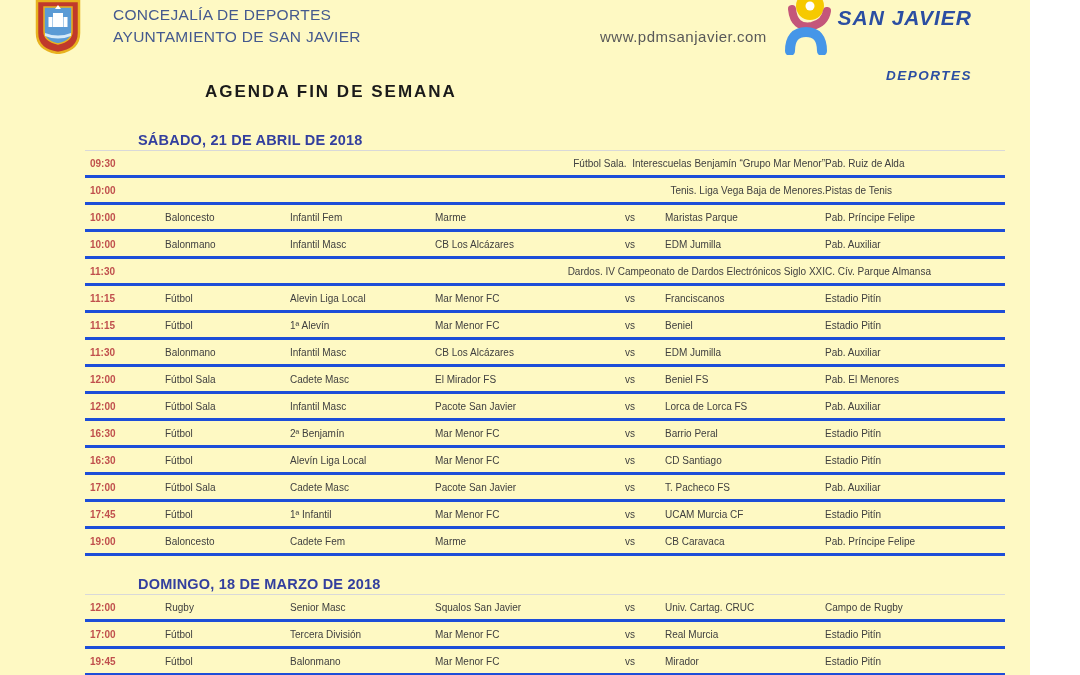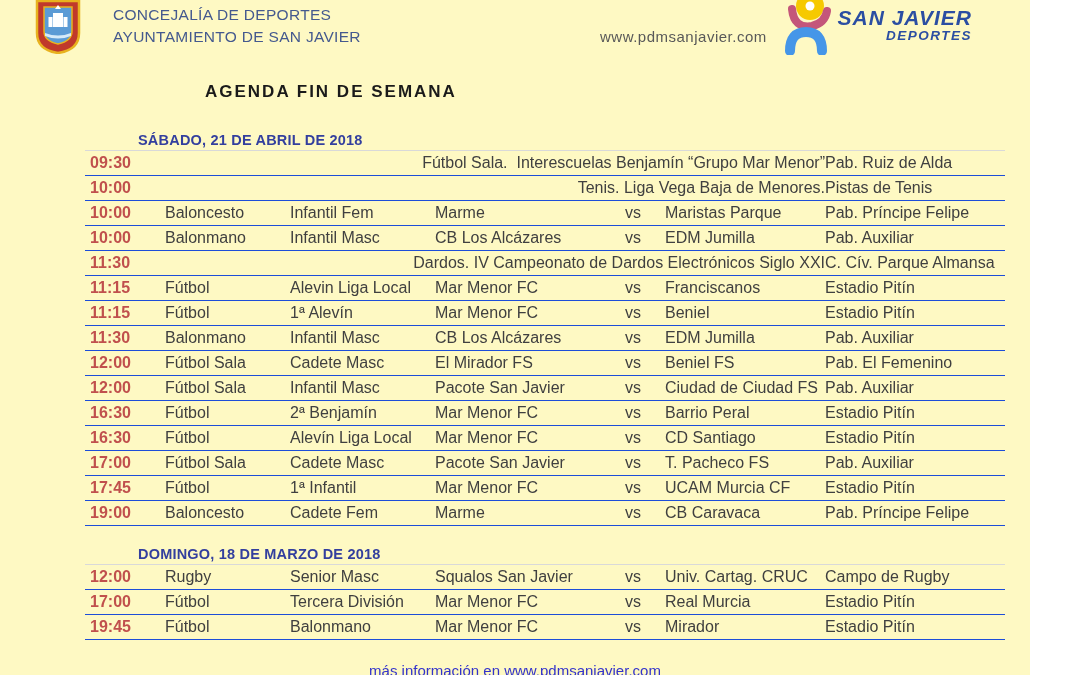--- a/index.html
+++ b/index.html
@@ -9,32 +9,32 @@
   }
   
   header { position:relative; height:60px; }
   .crest { position:absolute; left:35px; top:0; width:46px; height:54px; }
   .org { position:absolute; left:113px; top:4px; color:#44598e; font-size:15.5px; line-height:22px; letter-spacing:.3px; }
   .site { position:absolute; left:600px; top:28px; color:#595959; font-size:15px; letter-spacing:.5px; }
   .sj-logo { position:absolute; right:58px; top:0; display:flex; align-items:flex-start; gap:3px; }
   .sj-icon { display:block; width:55px; height:55px; }
   .sj-text { display:flex; flex-direction:column; align-items:flex-end; margin-top:8px; }
   .sj-text .l1 { color:#2b4ea2; font-size:21px; font-weight:bold; font-style:italic; letter-spacing:1px; line-height:20px; }
-  .sj-text .l2 { color:#2b4ea2; font-size:13.5px; font-weight:bold; font-style:italic; letter-spacing:1.5px; line-height:15px; }
+  .sj-text .l2 { color:#2b4ea2; font-size:13.5px; font-weight:bold; font-style:italic; letter-spacing:1.5px; line-height:15px;margin-top:40px; }
   
   h1.title { margin:22px 0 12px 205px; font-size:17px; font-weight:600; letter-spacing:2px; color:#1a1a1a; }
   
   .schedule { margin:28px 0 0 85px; width:920px; }
   .section + .section { margin-top:18px; }
   .section-heading { height:20px; line-height:20px; padding-left:53px; color:#333f9e; font-size:14.5px; font-weight:bold; letter-spacing:.2px; }
   .rows { border-top:1px solid #d9d9d9; }
   .row {
     display:grid; grid-template-columns:80px 125px 145px 190px 40px 160px 180px;
-    height:24px; align-items:center; border-bottom:1px solid #1d4ed8;
-    font-size:16px; color:#404040; white-space:nowrap;
+    height:24px; align-items:center; border-bottom:3px solid #1d4ed8;
+    font-size:10px; color:#404040; white-space:nowrap;
   }
   .cell.time { padding-left:5px; color:#c0504d; font-weight:bold; }
   .cell.desc { grid-column:2 / 7; white-space:pre;text-align:right; }
   .cell.vs { color:#404040; }
   
   .footer { margin-top:22px; text-align:center; font-size:15px; color:#3333cc; }
   .footer a { color:#3333cc; text-decoration:underline; cursor:pointer; }
 </style>
 </head>
 <body>
@@ -140,29 +140,29 @@
             <span class="cell away">EDM Jumilla</span>
             <span class="cell venue">Pab. Auxiliar</span>
           </div>
           <div class="row">
             <span class="cell time">12:00</span>
             <span class="cell sport">Fútbol Sala</span>
             <span class="cell category">Cadete Masc</span>
             <span class="cell home">El Mirador FS</span>
             <span class="cell vs">vs</span>
             <span class="cell away">Beniel FS</span>
-            <span class="cell venue">Pab. El Femenino</span>
+            <span class="cell venue">Pab. El Menores</span>
           </div>
           <div class="row">
             <span class="cell time">12:00</span>
             <span class="cell sport">Fútbol Sala</span>
             <span class="cell category">Infantil Masc</span>
             <span class="cell home">Pacote San Javier</span>
             <span class="cell vs">vs</span>
-            <span class="cell away">Ciudad de Ciudad FS</span>
+            <span class="cell away">Lorca de Lorca FS</span>
             <span class="cell venue">Pab. Auxiliar</span>
           </div>
           <div class="row">
             <span class="cell time">16:30</span>
             <span class="cell sport">Fútbol</span>
             <span class="cell category">2ª Benjamín</span>
             <span class="cell home">Mar Menor FC</span>
             <span class="cell vs">vs</span>
             <span class="cell away">Barrio Peral</span>
             <span class="cell venue">Estadio Pitín</span>

